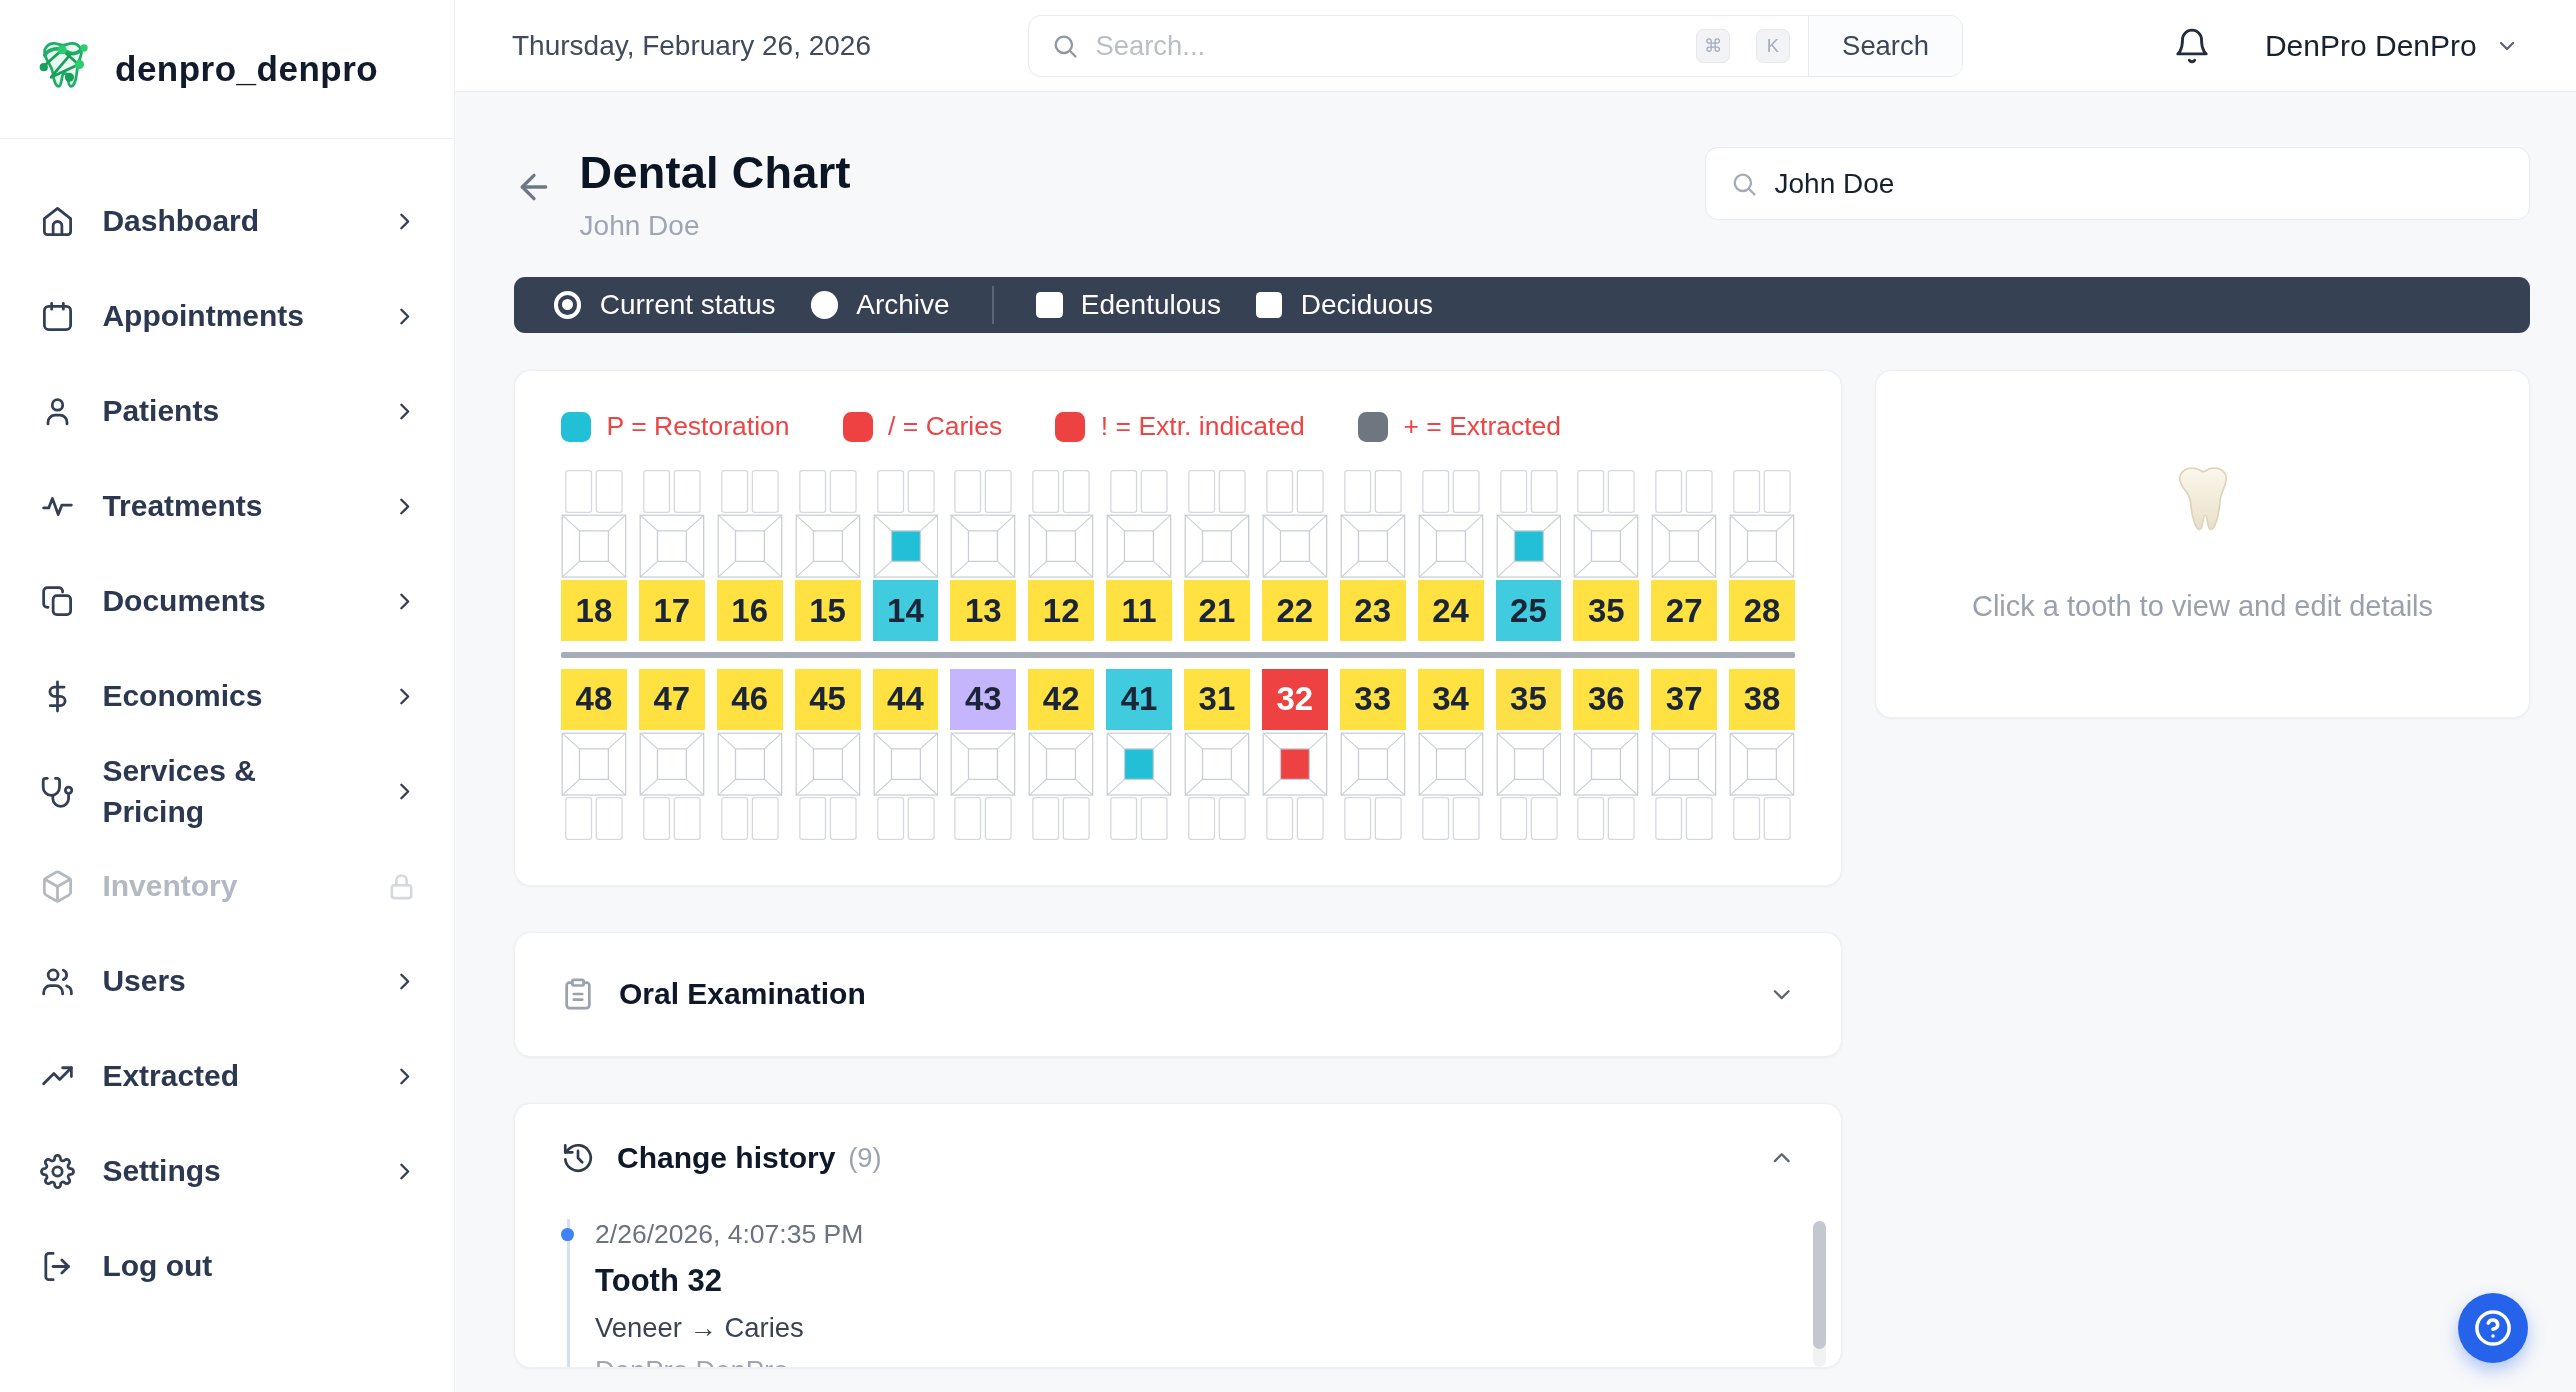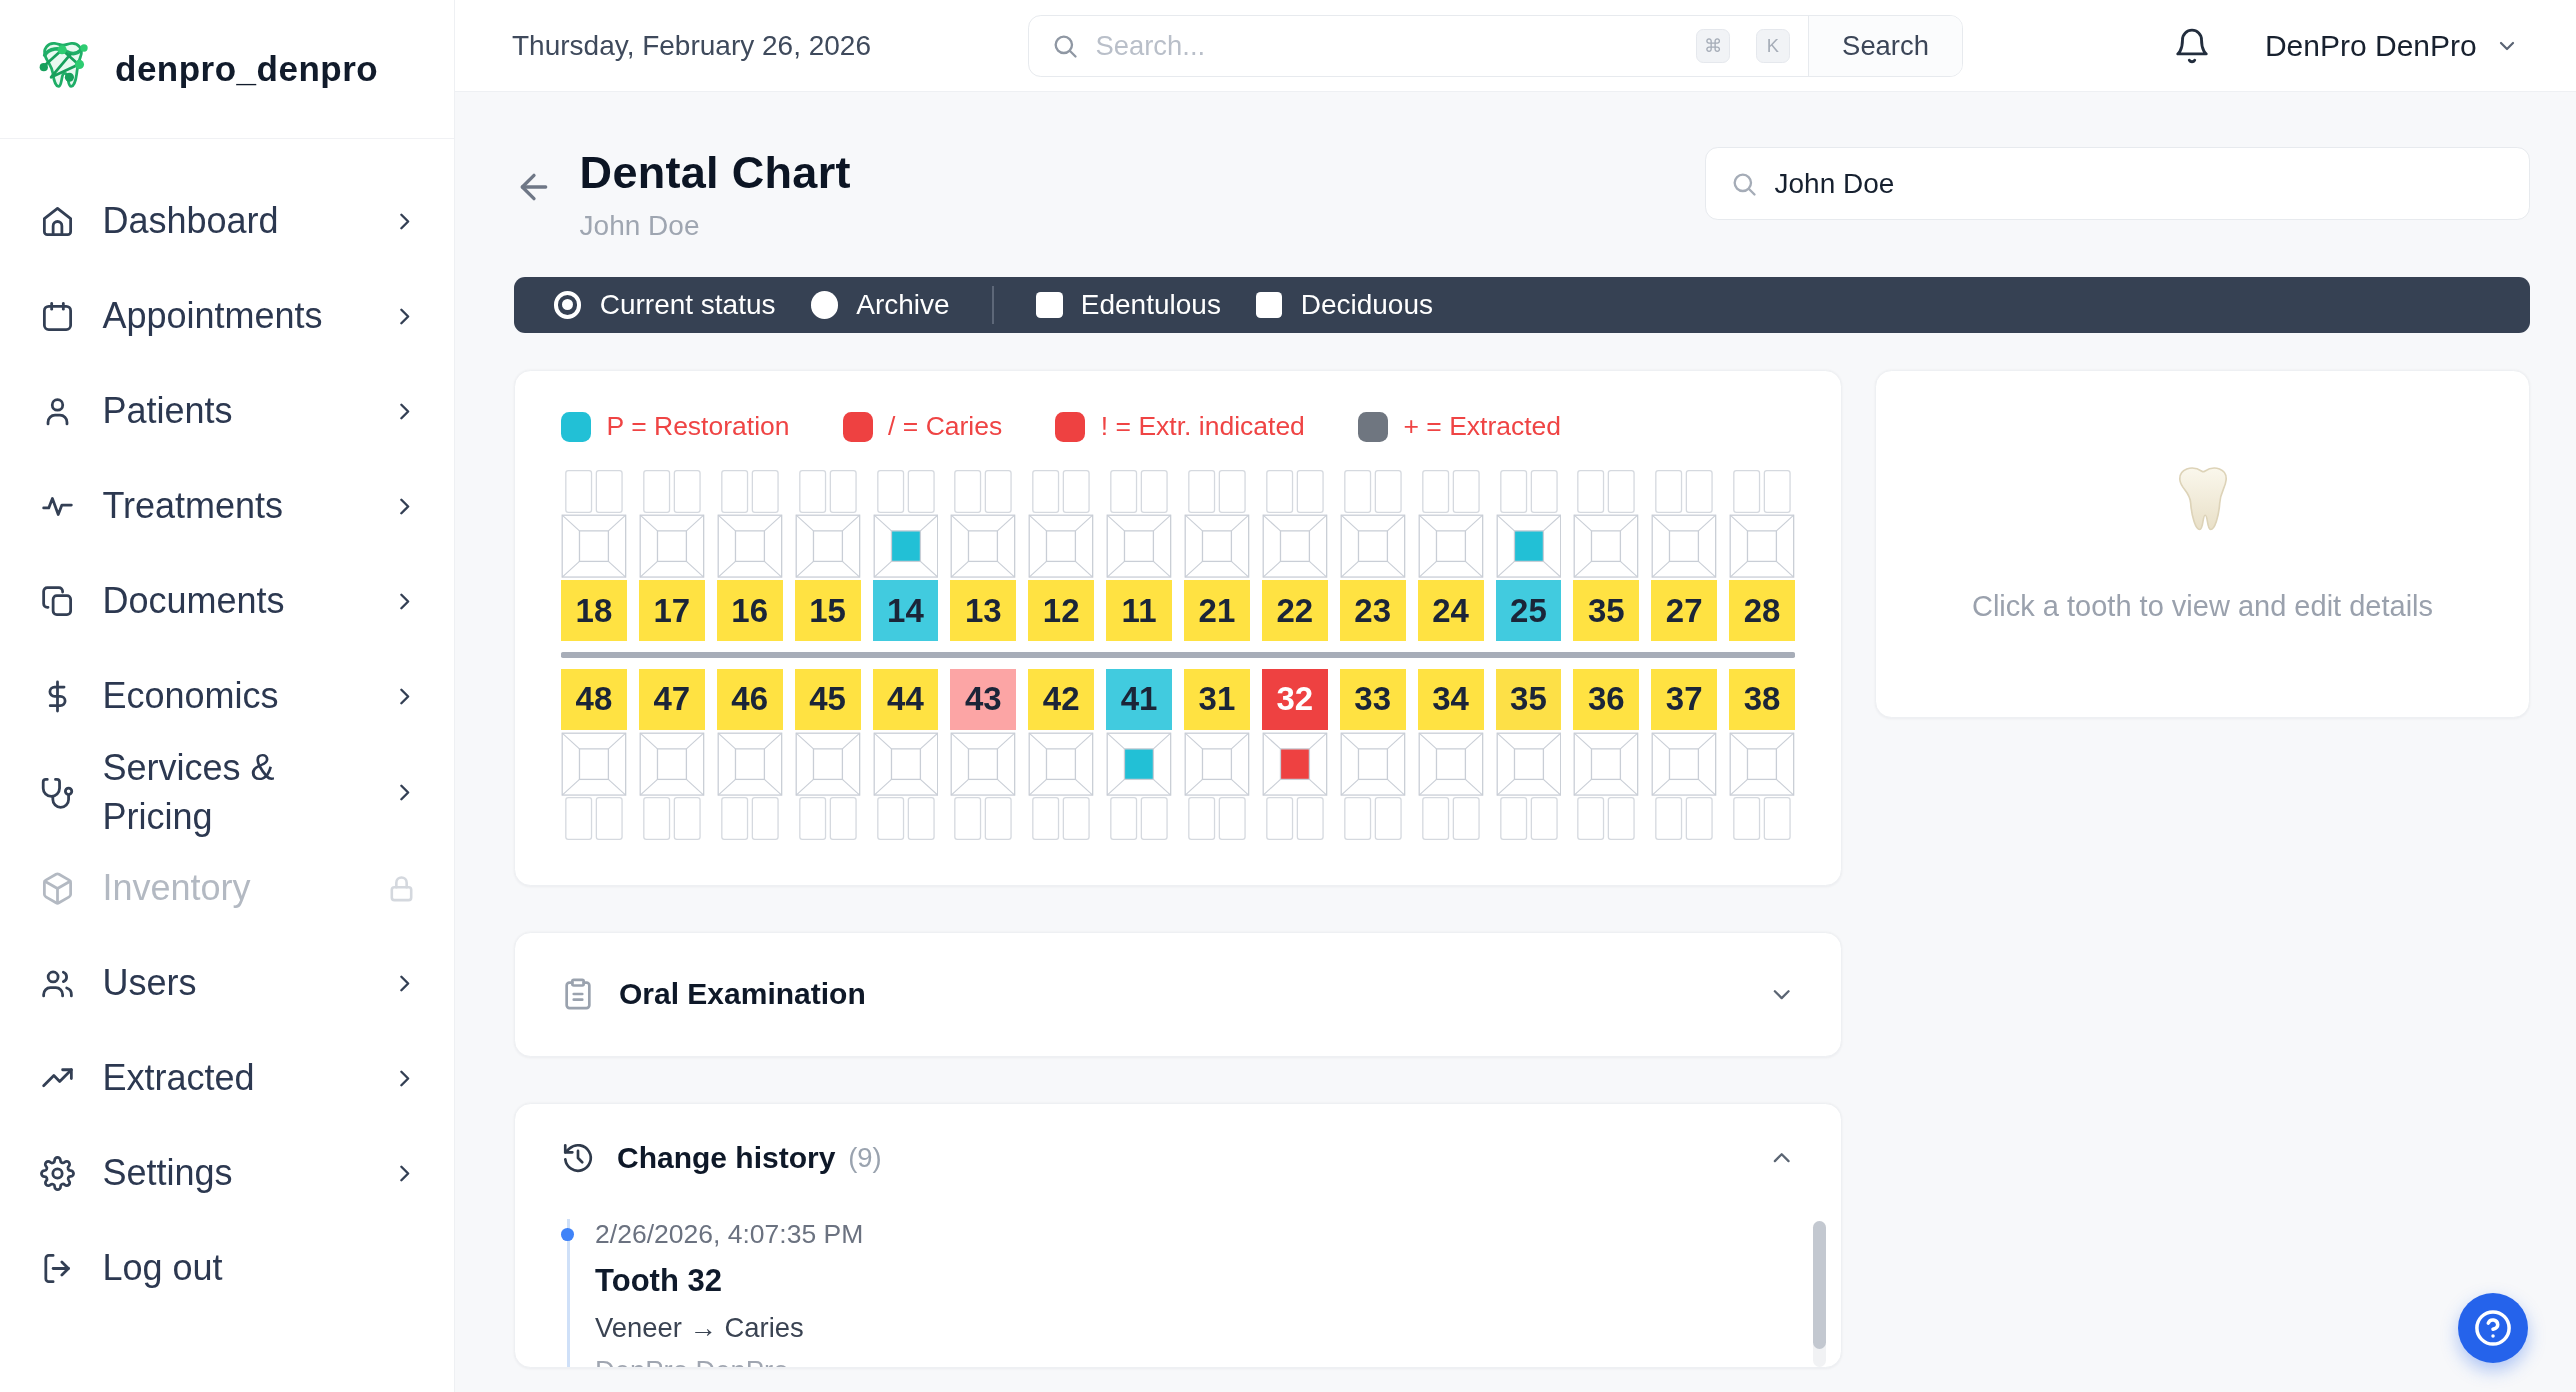--- a/index.html
+++ b/index.html
@@ -24,21 +24,21 @@
     padding:0 31px; border-bottom:1.8px solid #f0f1f4;
   }
   .brand-name { font-size:35px; font-weight:800; color:#111b2b; letter-spacing:0.5px; }
   .nav { padding:35px 37px 0 40px; display:flex; flex-direction:column; }
   .nav-item {
     display:flex; align-items:center; justify-content:space-between;
     min-height:95px; cursor:pointer; color:#2c3850;
   }
   .nav-left { display:flex; align-items:center; gap:27.4px; }
   .nav-left .icn { color:#333f54; }
-  .nav-label { font-size:36px; font-weight:400; color:#2c3850; max-width:247px; line-height:1.35; }
+  .nav-label { font-size:30px; font-weight:700; color:#2c3850; max-width:247px; line-height:1.35; }
   .nav-item .chev { color:#333f54; }
   .nav-item.disabled .nav-label { color:#b3b9c2; }
   .nav-item.disabled .nav-left .icn { color:#b3b9c2; }
   .nav-item .lock { color:#d4d8de; }
 
   
   .topbar {
     position:absolute; left:455px; right:0; top:0; height:92px;
     background:#ffffff; border-bottom:1.8px solid #eef0f3;
     display:flex; align-items:center; padding:0 57px;
@@ -878,21 +878,21 @@
                 </svg>
               </div>
               <div>
                 <svg viewBox="0 0 82 56">
                   <rect x="6" y="2" width="32" height="52" rx="3" fill="#fff" stroke="#d5d9df" stroke-width="1.6"></rect>
                   <rect x="44" y="2" width="32" height="52" rx="3" fill="#fff" stroke="#d5d9df" stroke-width="1.6"></rect>
                 </svg>
               </div>
             </div>
             <div class="tooth-col">
-              <div class="tooth-num" style="background: #fca5a5;">43</div>
+              <div class="tooth-num" style="background: #c4b5fd;">43</div>
               <div>
                 <svg viewBox="0 0 82 80">
                   <rect x="1.5" y="1.5" width="79" height="77" fill="#fff" stroke="#c9ced6" stroke-width="1.6"></rect>
                   <line x1="1.5" y1="1.5" x2="23" y2="21" stroke="#c9ced6" stroke-width="1.4"></line>
                   <line x1="80.5" y1="1.5" x2="59" y2="21" stroke="#c9ced6" stroke-width="1.4"></line>
                   <line x1="1.5" y1="78.5" x2="23" y2="59" stroke="#c9ced6" stroke-width="1.4"></line>
                   <line x1="80.5" y1="78.5" x2="59" y2="59" stroke="#c9ced6" stroke-width="1.4"></line>
                   <rect x="23" y="21" width="36" height="38" fill="#fff" stroke="#c9ced6" stroke-width="1.6"></rect>
                 </svg>
               </div>

